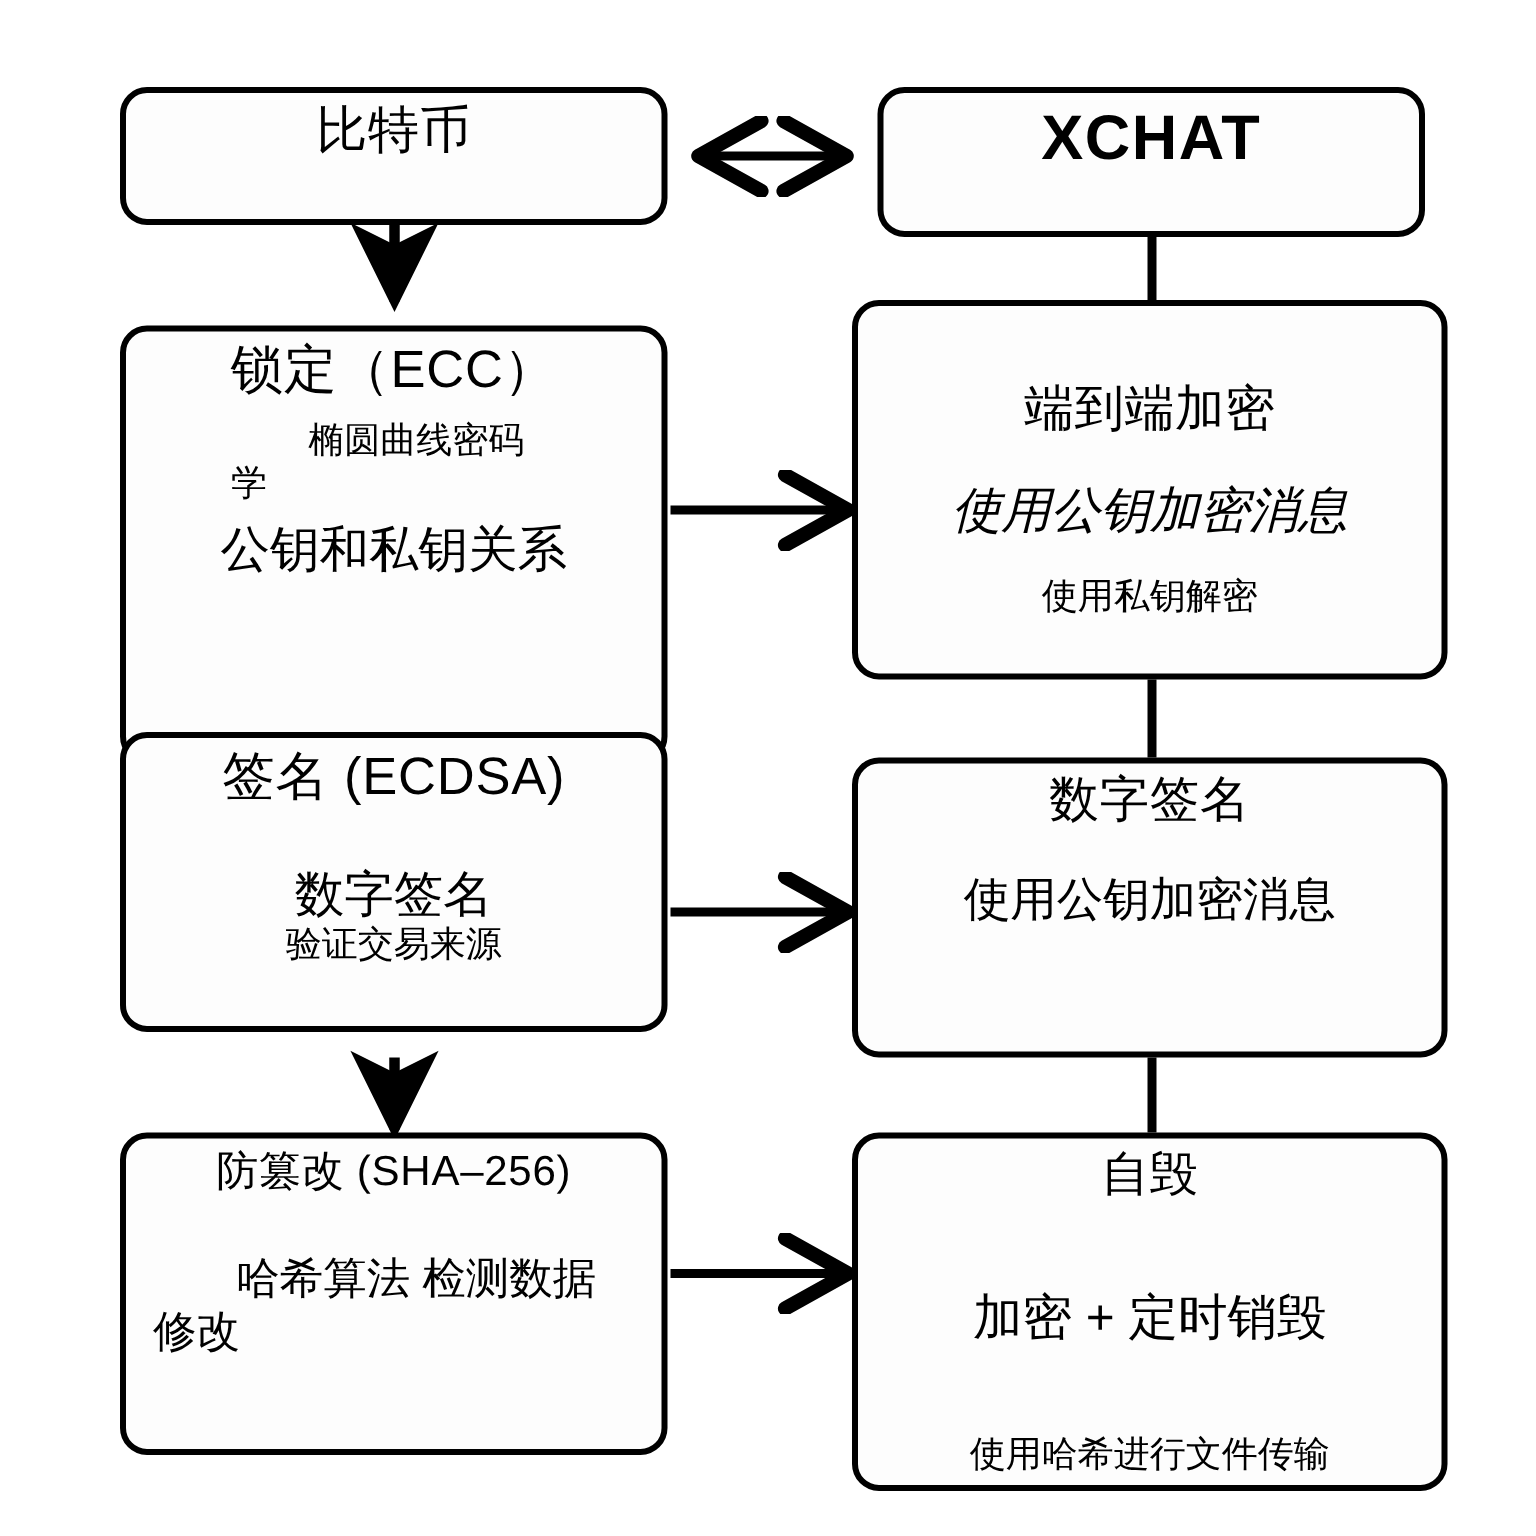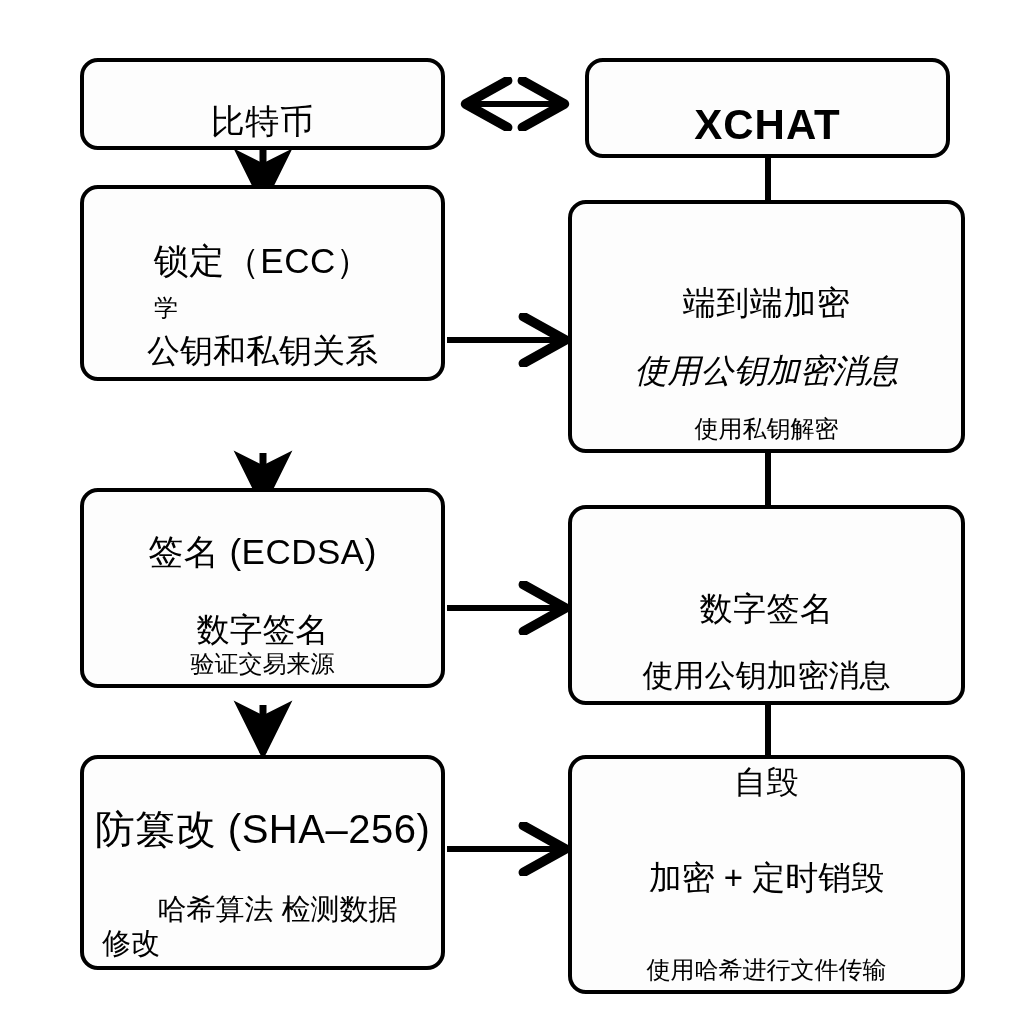--- a/index.html
+++ b/index.html
@@ -31,21 +31,21 @@
   }
   .node {
     position: absolute;
     box-sizing: border-box;
     border: 4px solid #000000;
     border-radius: 18px;
     background: #fdfdfd;
     display: flex;
     flex-direction: column;
     align-items: center;
-    justify-content: flex-end;
+    justify-content: flex-start;
     text-align: center;
     padding: 6px 10px;
   }
   .node-title {
     font-size: 34px;
     line-height: 1.12;
     letter-spacing: 0.5px;
     white-space: nowrap;
   }
   .node-title.bold {
@@ -74,31 +74,31 @@
   .sp-6  { height: 6px; }
   .sp-10 { height: 10px; }
   .sp-14 { height: 14px; }
   .sp-24 { height: 24px; }
   .sp-30 { height: 30px; }
   .sp-40 { height: 40px; }
 
   
   #node-bitcoin        { left: 80px;  top: 58px;  width: 365px; height: 92px; }
   #node-xchat          { left: 585px; top: 58px;  width: 365px; height: 100px; }
-  #node-ecc            { left: 80px;  top: 185px; width: 365px; height: 196px; }
+  #node-ecc            { left: 80px;  top: 217px; width: 365px; height: 292px; }
   #node-e2ee           { left: 568px; top: 200px; width: 397px; height: 253px; }
   #node-ecdsa          { left: 80px;  top: 488px; width: 365px; height: 200px; }
   #node-digital-sign   { left: 568px; top: 505px; width: 397px; height: 200px; }
   #node-tamper         { left: 80px;  top: 755px; width: 365px; height: 215px; }
   #node-selfdestruct   { left: 568px; top: 755px; width: 397px; height: 239px; gap: 29px; }
 
   #node-ecc .node-title,
   #node-ecdsa .node-title,
   #node-tamper .node-title { font-size: 35px; }
-  #node-tamper .node-title { font-size: 40px; }
+  #node-tamper .node-title { font-size: 28px; }
 </style>
 </head>
 <body>
 
 <div id="diagram-canvas">
 
   <svg class="svg-layer" viewBox="0 0 1024 1024">
     <defs>
       <marker id="ah" markerWidth="9" markerHeight="9" refX="7.6" refY="4.5" orient="auto" markerUnits="strokeWidth">
         <path d="M1,0.6 L8,4.5 L1,8.4" fill="none" stroke="#000" stroke-width="1.6" stroke-linecap="round" stroke-linejoin="round"></path>
@@ -150,20 +150,21 @@
     <div class="node-title">比特币</div>
   </div>
 
   <div class="node" id="node-xchat">
     <div class="node-title bold">XCHAT</div>
   </div>
 
   <div class="node" id="node-ecc">
     <div class="node-title">锁定（ECC）</div>
     <div class="sp-14"></div>
+    <div class="node-line small indent" style="text-align:center; padding-left:30px;">椭圆曲线密码</div>
     <div class="node-line small wide" style="padding-left:60px;">学</div>
     <div class="sp-10"></div>
     <div class="node-line" style="font-size:33px;">公钥和私钥关系</div>
   </div>
 
   <div class="node" id="node-e2ee">
     <div class="node-title" style="font-size:33px;margin-top:44px;">端到端加密</div>
     <div class="sp-30"></div>
     <div class="node-line" style="font-size:33px;font-style:italic;">使用公钥加密消息</div>
     <div class="sp-24"></div>

